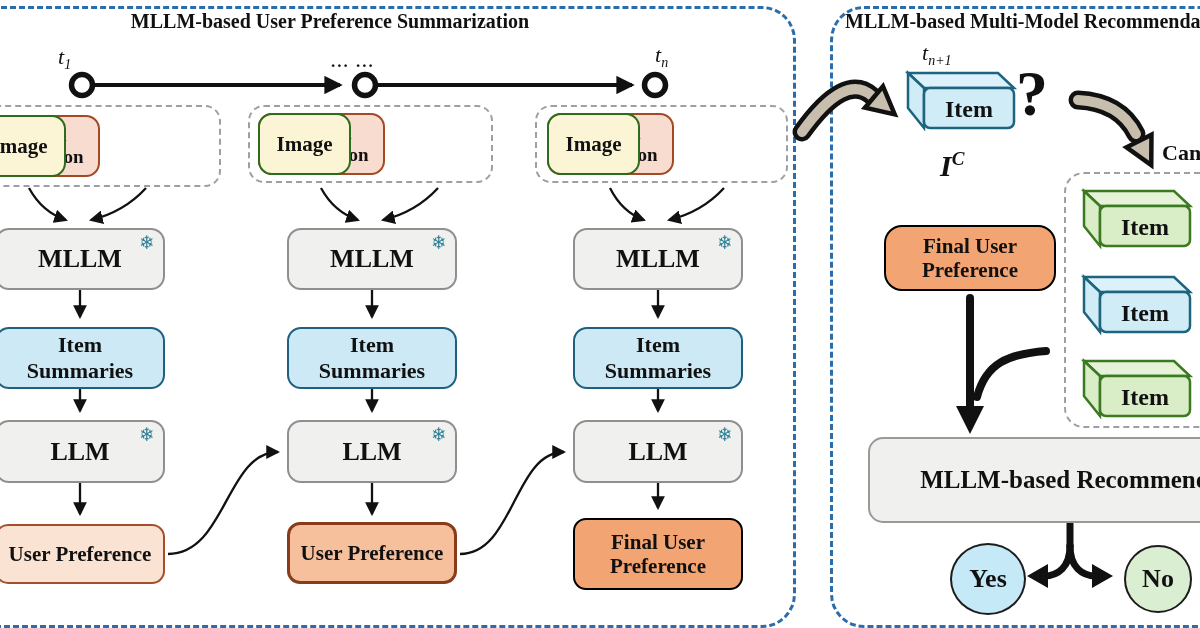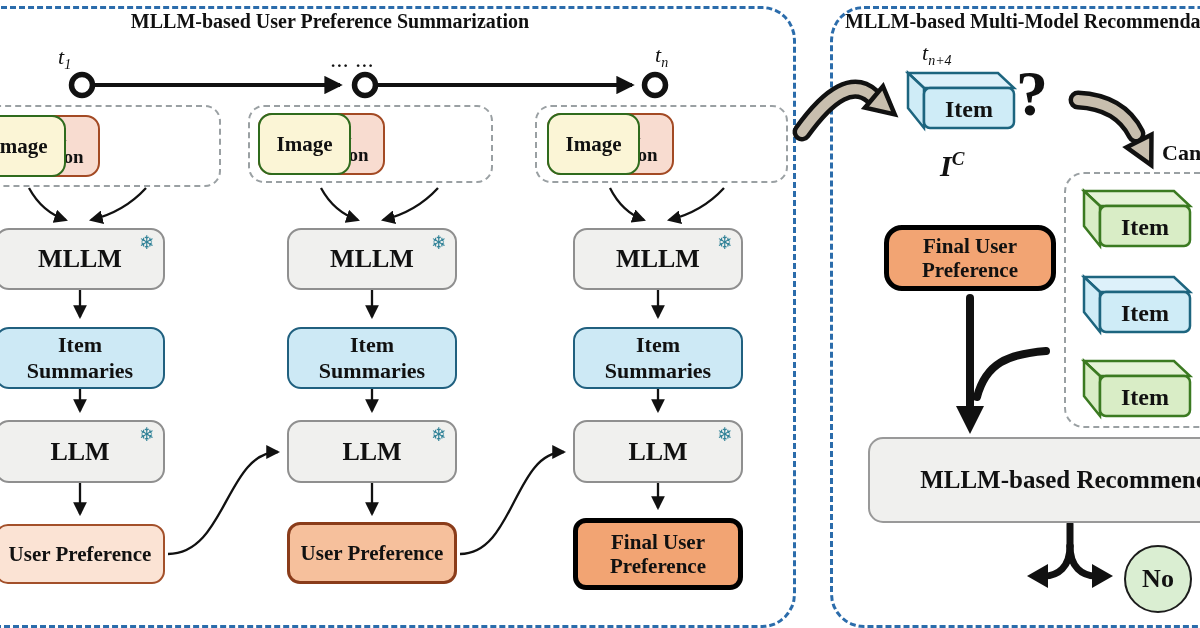--- a/index.html
+++ b/index.html
@@ -18,21 +18,21 @@
           font-size:19px;line-height:1.15;}
   .img-box{width:93px;height:62px;background:#fbf5d6;border:2.5px solid #2f6b1d;border-radius:14px;
            font-size:21px;}
   .graybox{width:170px;height:62px;background:#f0f0ee;border:2px solid #8f8f8f;border-radius:14px;
            font-size:26px;}
   .isbox{width:170px;height:62px;background:#cde9f5;border:2.5px solid #20607f;border-radius:14px;
          font-size:22px;line-height:1.2;}
   .upbox{width:170px;height:60px;border-radius:13px;font-size:21px;line-height:1.15;}
   .up1{background:#fbe3d4;border:2.5px solid #a3502a;}
   .up2{background:#f6c09c;border:3px solid #8a3c1a;}
-  .fup{background:#f2a473;border:5px solid #000000;}
+  .fup{background:#f2a473;border:2px solid #000000;}
   .snow{position:absolute;top:3px;right:8px;font-size:19px;color:#2e8096;
         font-family:"DejaVu Sans",sans-serif;line-height:1;}
   .circle{position:absolute;border:2.5px solid #1c1c1c;border-radius:50%;
           display:flex;align-items:center;justify-content:center;font-weight:bold;font-size:26px;}
   .itemlabel{position:absolute;font-weight:bold;font-size:24px;text-align:center;}
   .mathsym{position:absolute;font-style:italic;}
   svg{position:absolute;left:0;top:0;pointer-events:none;}
   .qmark{position:absolute;font-weight:bold;font-size:64px;line-height:1;
          font-family:"Liberation Serif",serif;}
   .cand-label{position:absolute;font-weight:bold;font-size:22px;white-space:nowrap;}
@@ -192,35 +192,36 @@
     <span class="snow">❄</span>
   </div>
   <div class="node isbox" style="left:573px;top:327px;padding:0 28px;">Item Summaries</div>
   <div class="node graybox" style="left:573px;top:420px;height:63px;">
     <span>LLM</span>
     <span class="snow">❄</span>
   </div>
   <div class="node upbox fup" style="left:573px;top:518px;height:72px;padding:0 30px;">Final User Preference</div>
 
   <div class="timelabel" style="left:922px;top:40px;">
-    <span>t</span><sub>n+4</sub>
+    <span>t</span><sub>n+1</sub>
   </div>
 
   <div class="itemlabel" style="left:924px;top:96px;width:90px;">Item</div>
   <div class="mathsym" style="left:940px;top:148px;font-size:30px;font-weight:bold;">
     <span>I</span><sup style="font-size:19px;">C</sup>
   </div>
   <div class="qmark" style="left:1016px;top:62px;">?</div>
 
   <div class="cand-label" style="left:1162px;top:140px;">Candidates</div>
   <div style="position:absolute;left:1064px;top:172px;width:206px;height:252px;border:2px dashed #9aa0a3;border-radius:20px;"></div>
 
   <div class="itemlabel" style="left:1100px;top:214px;width:90px;">Item</div>
   <div class="itemlabel" style="left:1100px;top:300px;width:90px;">Item</div>
   <div class="itemlabel" style="left:1100px;top:384px;width:90px;">Item</div>
 
   <div class="node upbox fup" style="left:884px;top:225px;width:172px;height:66px;padding:0 26px;border-radius:18px;">Final User Preference</div>
 
   <div class="recommender" style="left:868px;top:437px;width:412px;height:82px;">MLLM-based Recommender</div>
 
+  <div class="circle" style="left:950px;top:543px;width:72px;height:68px;background:#c6e9f8;">Yes</div>
   <div class="circle" style="left:1124px;top:545px;width:64px;height:64px;background:#daeed2;">No</div>
 
 </div>
 
 </body></html>

